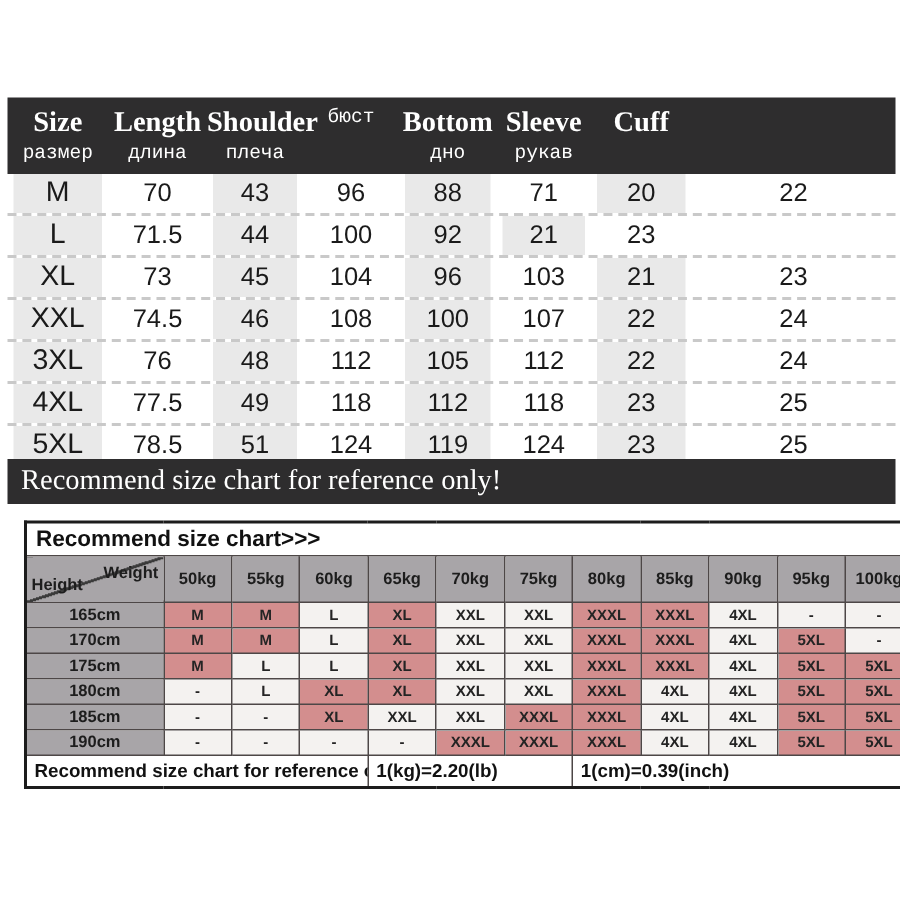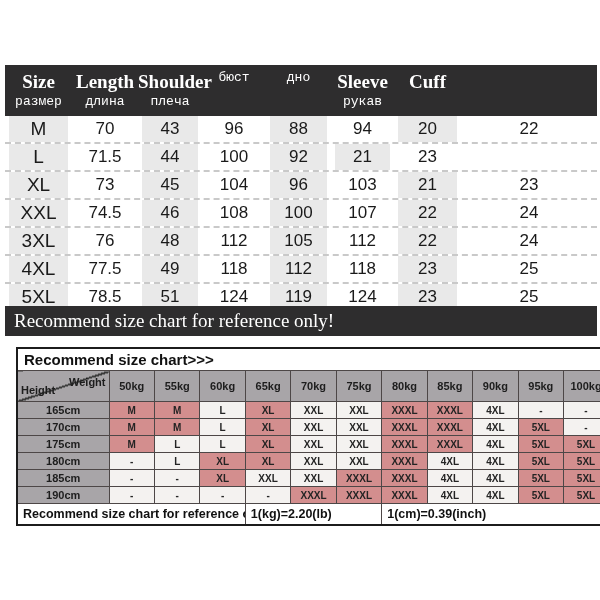--- a/index.html
+++ b/index.html
@@ -61,20 +61,21 @@
           <div class="st-ru">длина</div>
         </div>
         <div class="st-hcell">
           <div class="st-en">Shoulder</div>
           <div class="st-ru">плеча</div>
         </div>
         <div class="st-hcell">
           <div class="st-ru">бюст</div>
         </div>
         <div class="st-hcell">
+          <div class="st-en">Bottom</div>
           <div class="st-ru">дно</div>
         </div>
         <div class="st-hcell">
           <div class="st-en">Sleeve</div>
           <div class="st-ru">рукав</div>
         </div>
         <div class="st-hcell">
           <div class="st-en">Cuff</div>
         </div>
       </div>
@@ -89,21 +90,21 @@
           <div class="st-cell">
             <div class="st-inner band">43</div>
           </div>
           <div class="st-cell">
             <div class="st-inner">96</div>
           </div>
           <div class="st-cell">
             <div class="st-inner band">88</div>
           </div>
           <div class="st-cell">
-            <div class="st-inner">94</div>
+            <div class="st-inner">71</div>
           </div>
           <div class="st-cell">
             <div class="st-inner band">20</div>
           </div>
           <div class="st-cell">
             <div class="st-inner">22</div>
           </div>
         </div>
         <div class="st-grid st-row">
           <div class="st-cell st-size">

